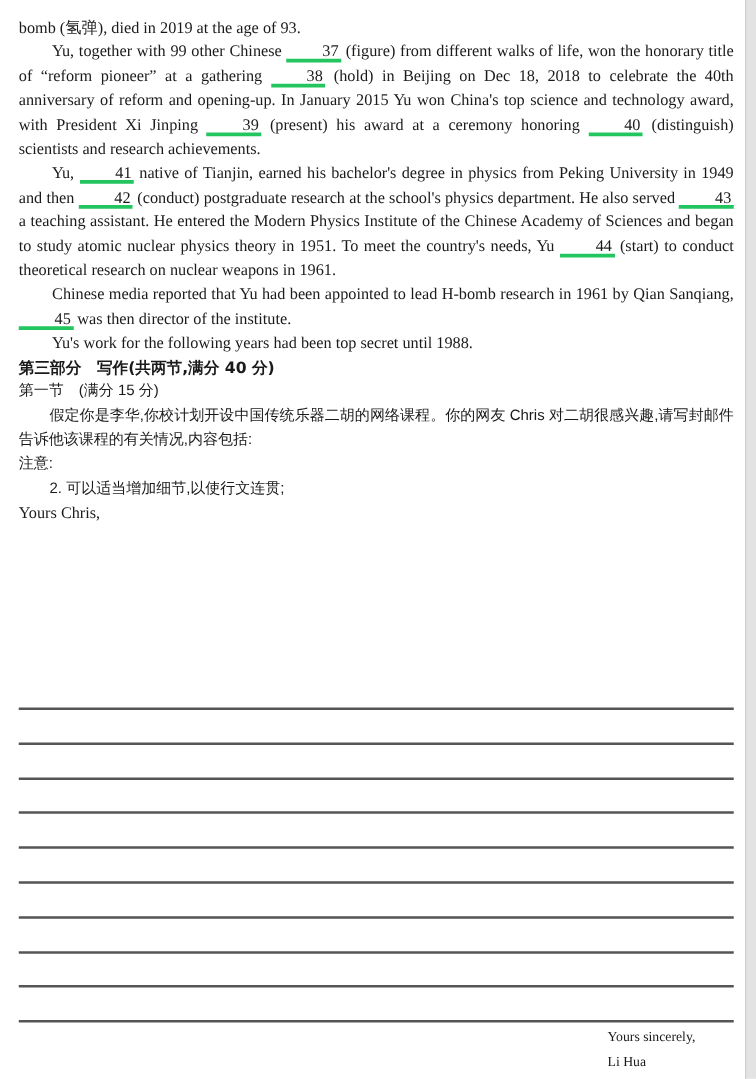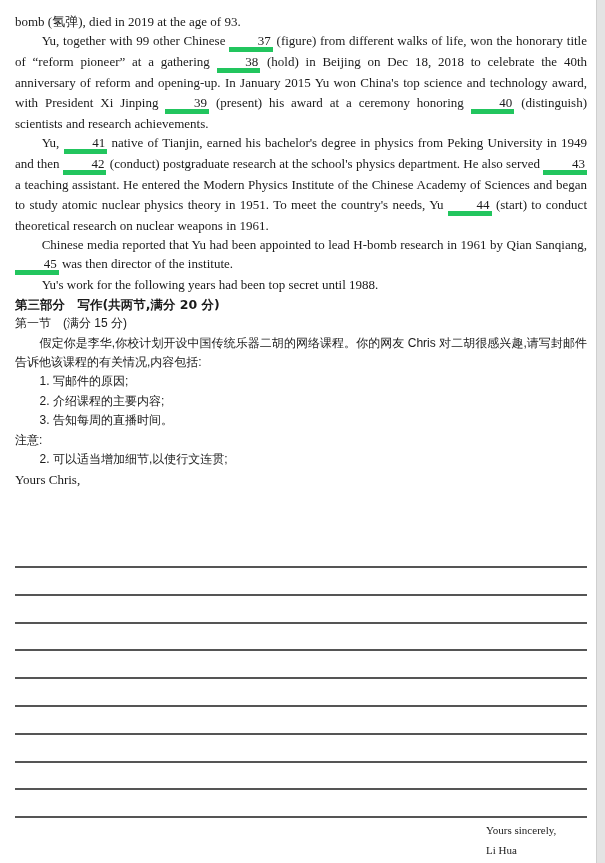--- a/index.html
+++ b/index.html
@@ -44,21 +44,21 @@
       margin: 0;
       text-align: justify;
       text-align-last: left;
     }
     .indent {
       text-indent: 2.05em;
     }
     .blank {
       display: inline-block;
       min-width: 38px;
-      border-bottom: 5px solid #22c55e;
+      border-bottom: 3px solid #22c55e;
       text-align: center;
       line-height: 13px;
       padding: 0 2px;
     }
     .cn-bold {
       font-family: "DejaVu Sans", sans-serif;
       font-weight: bold;
       font-size: 12.5px;
     }
     .cn {
@@ -96,29 +96,24 @@
     <p class="p">bomb (氢弹), died in 2019 at the age of 93.</p>
 
     <p class="p indent"><span>Yu, together with 99 other Chinese </span><span class="blank">37</span><span> (figure) from different walks of life, won the honorary title of “reform pioneer” at a gathering </span><span class="blank">38</span><span> (hold) in Beijing on Dec 18, 2018 to celebrate the 40th anniversary of reform and opening-up.  In January 2015 Yu won China's top science and technology award, with President Xi Jinping </span><span class="blank">39</span><span> (present) his award at a ceremony honoring </span><span class="blank">40</span><span> (distinguish) scientists and research achievements.</span></p>
 
     <p class="p indent"><span>Yu, </span><span class="blank">41</span><span> native of Tianjin, earned his bachelor's degree in physics from Peking University in 1949 and then </span><span class="blank">42</span><span> (conduct) postgraduate research at the school's physics department.  He also served </span><span class="blank">43</span><span> a teaching assistant.  He entered the Modern Physics Institute of the Chinese Academy of Sciences and began to study atomic nuclear physics theory in 1951.  To meet the country's needs, Yu </span><span class="blank">44</span><span> (start) to conduct theoretical research on nuclear weapons in 1961.</span></p>
 
     <p class="p indent"><span>Chinese media reported that Yu had been appointed to lead H-bomb research in 1961 by Qian Sanqiang, </span><span class="blank">45</span><span> was then director of the institute.</span></p>
 
     <p class="p indent">Yu's work for the following years had been top secret until 1988.</p>
 
-    <p class="p cn-bold">第三部分　写作(共两节,满分 20 分)</p>
+    <p class="p cn-bold">第三部分　写作(共两节,满分 40 分)</p>
     <p class="p cn">第一节　(满分 15 分)</p>
     <p class="p cn indent">假定你是李华,你校计划开设中国传统乐器二胡的网络课程。你的网友 Chris 对二胡很感兴趣,请写封邮件告诉他该课程的有关情况,内容包括:</p>
 
-    <div>
-      <p class="p cn item">1. 写邮件的原因;</p>
-      <p class="p cn item">2. 介绍课程的主要内容;</p>
-      <p class="p cn item">3. 告知每周的直播时间。</p>
-    </div>
 
     <p class="p cn">注意:</p>
     <div>
       <p class="p cn item">2. 可以适当增加细节,以使行文连贯;</p>
     </div>
 
     <p class="p">Yours Chris,</p>
   </div>
 
   <div class="lines">

